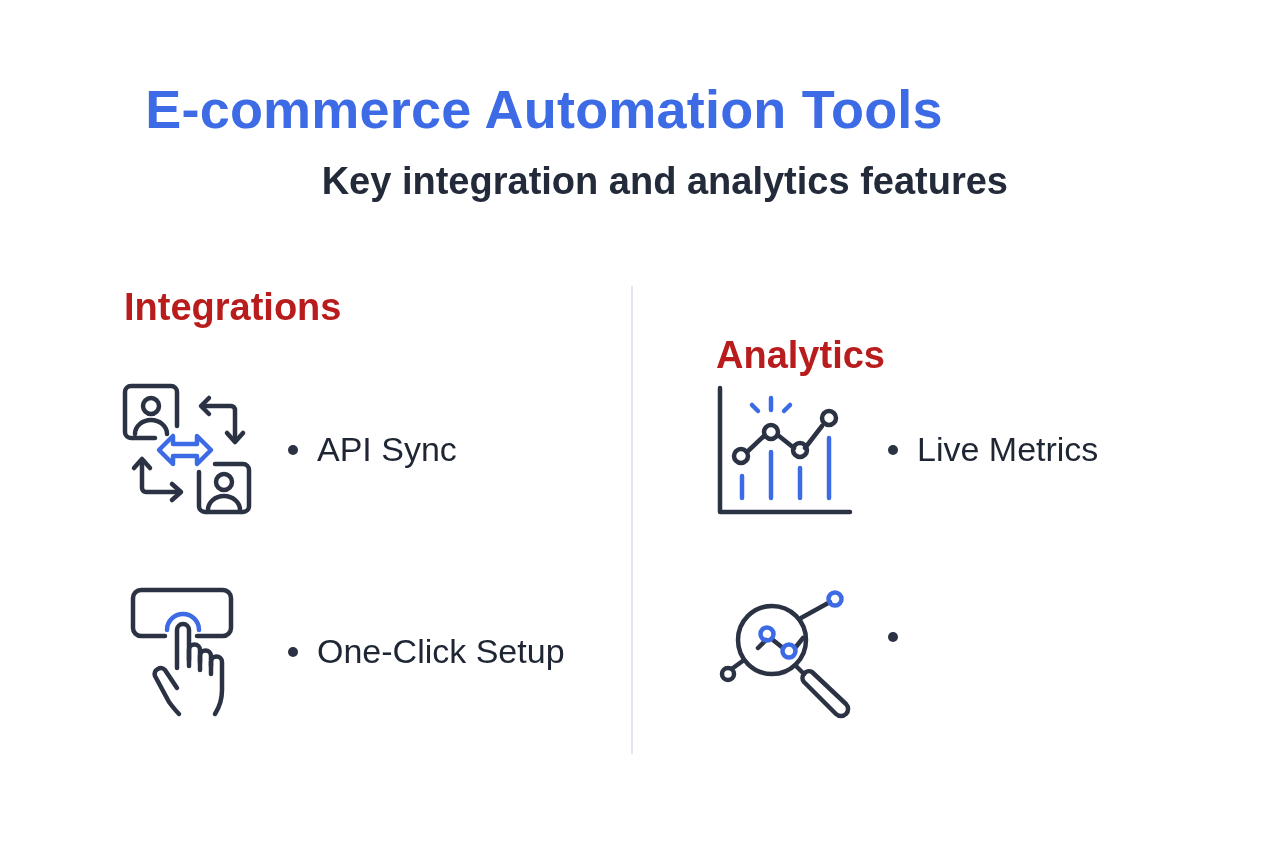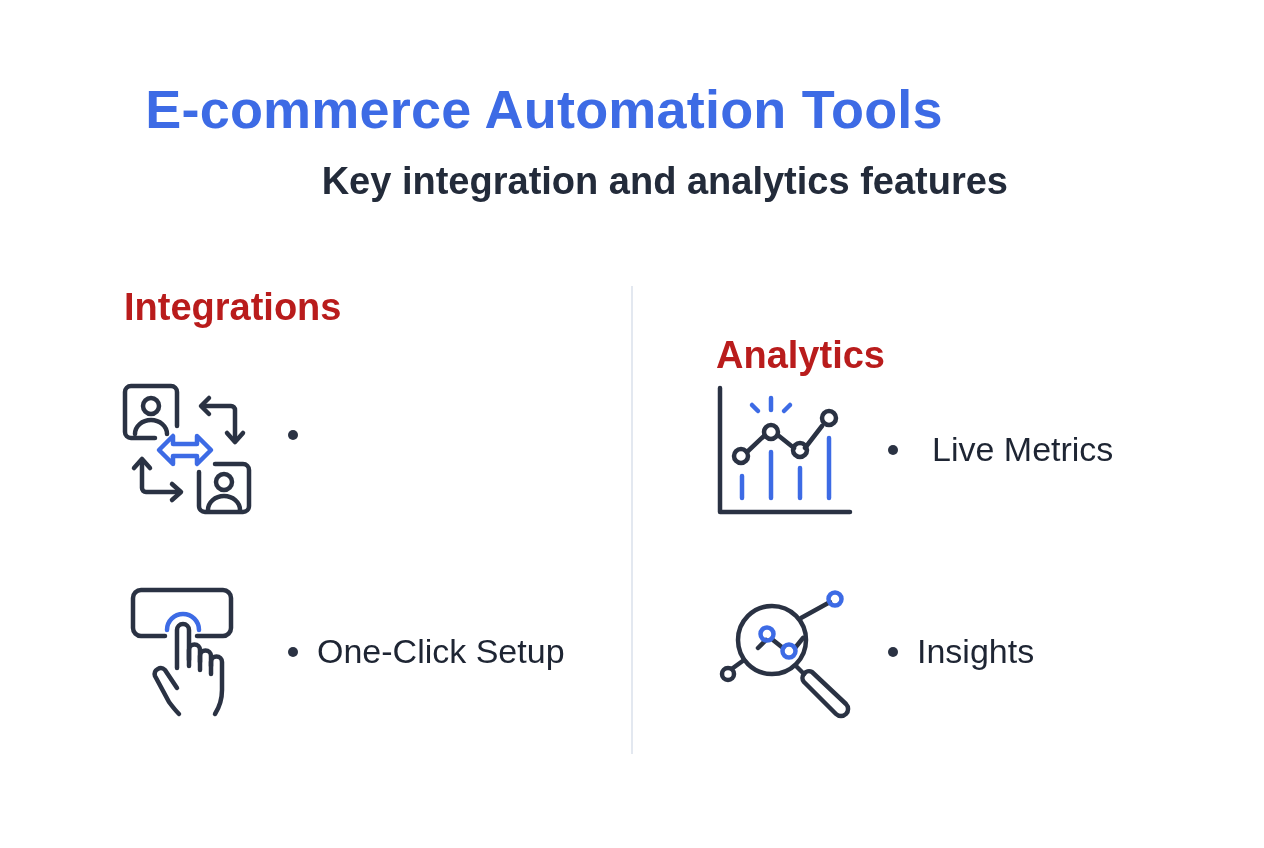--- a/index.html
+++ b/index.html
@@ -102,20 +102,21 @@
 
     <path d="M27 82 V110 a4 4 0 0 0 4 4 H64" stroke="#2a3243" stroke-width="4.5"></path>
     <path d="M19 90 L27 81 L35 90" stroke="#2a3243" stroke-width="4.5"></path>
     <path d="M57 106 L66 114 L57 122" stroke="#2a3243" stroke-width="4.5"></path>
 
     <path d="M44 72 L58 58 V66 H82 V58 L96 72 L82 86 V78 H58 V86 Z" stroke="#3d6be5" stroke-width="4.5"></path>
   </svg>
 </div>
 <div class="feature" style="left:288px; top:430px;">
   <span class="bullet"></span>
+  <span>API Sync</span>
 </div>
 
 <div class="icon" style="left:115px; top:578px;">
   <svg viewBox="0 0 150 150" fill="none" stroke-linecap="round" stroke-linejoin="round">
 
     <path d="M50 58 H26 a8 8 0 0 1 -8 -8 V20 a8 8 0 0 1 8 -8 H108 a8 8 0 0 1 8 8 V50 a8 8 0 0 1 -8 8 H82" stroke="#2a3243" stroke-width="4.5"></path>
 
     <path d="M52 52 a16 16 0 0 1 32 0" stroke="#3d6be5" stroke-width="4.5"></path>
 
     <path d="M62 90 V52 a6 6 0 0 1 12 0 V88" stroke="#2a3243" stroke-width="4.5"></path>
@@ -148,21 +149,21 @@
     <path d="M44 27 L50 33" stroke="#3d6be5" stroke-width="4.5"></path>
     <path d="M82 27 L76 33" stroke="#3d6be5" stroke-width="4.5"></path>
 
     <path d="M39 74 L56 58 M71 58 L86 70 M97 70 L114 48" stroke="#2a3243" stroke-width="4.5"></path>
     <circle cx="33" cy="78" r="7" stroke="#2a3243" stroke-width="4.5"></circle>
     <circle cx="63" cy="54" r="7" stroke="#2a3243" stroke-width="4.5"></circle>
     <circle cx="92" cy="72" r="7" stroke="#2a3243" stroke-width="4.5"></circle>
     <circle cx="121" cy="40" r="7" stroke="#2a3243" stroke-width="4.5"></circle>
   </svg>
 </div>
-<div class="feature" style="left:888px; top:430px;gap:15px;">
+<div class="feature" style="left:888px; top:430px;">
   <span class="bullet"></span>
   <span>Live Metrics</span>
 </div>
 
 <div class="icon" style="left:708px; top:578px;">
   <svg viewBox="0 0 150 150" fill="none" stroke-linecap="round" stroke-linejoin="round">
 
     <circle cx="64" cy="62" r="34" stroke="#2a3243" stroke-width="4.5"></circle>
 
     <path d="M88 88 L96 96" stroke="#2a3243" stroke-width="4.5"></path>
@@ -173,14 +174,13 @@
     <path d="M93 40 L122 24" stroke="#2a3243" stroke-width="4.5"></path>
     <circle cx="127" cy="21" r="6.5" stroke="#3d6be5" stroke-width="4.5"></circle>
 
     <path d="M50 70 L58 62 M65 62 L75 70 M87 70 L95 60" stroke="#2a3243" stroke-width="4.5"></path>
     <circle cx="59" cy="56" r="6.5" stroke="#3d6be5" stroke-width="4.5"></circle>
     <circle cx="81" cy="73" r="6.5" stroke="#3d6be5" stroke-width="4.5"></circle>
   </svg>
 </div>
 <div class="feature" style="left:888px; top:632px;">
   <span class="bullet"></span>
-  <span>Insights</span>
 </div>
 
 </body></html>

